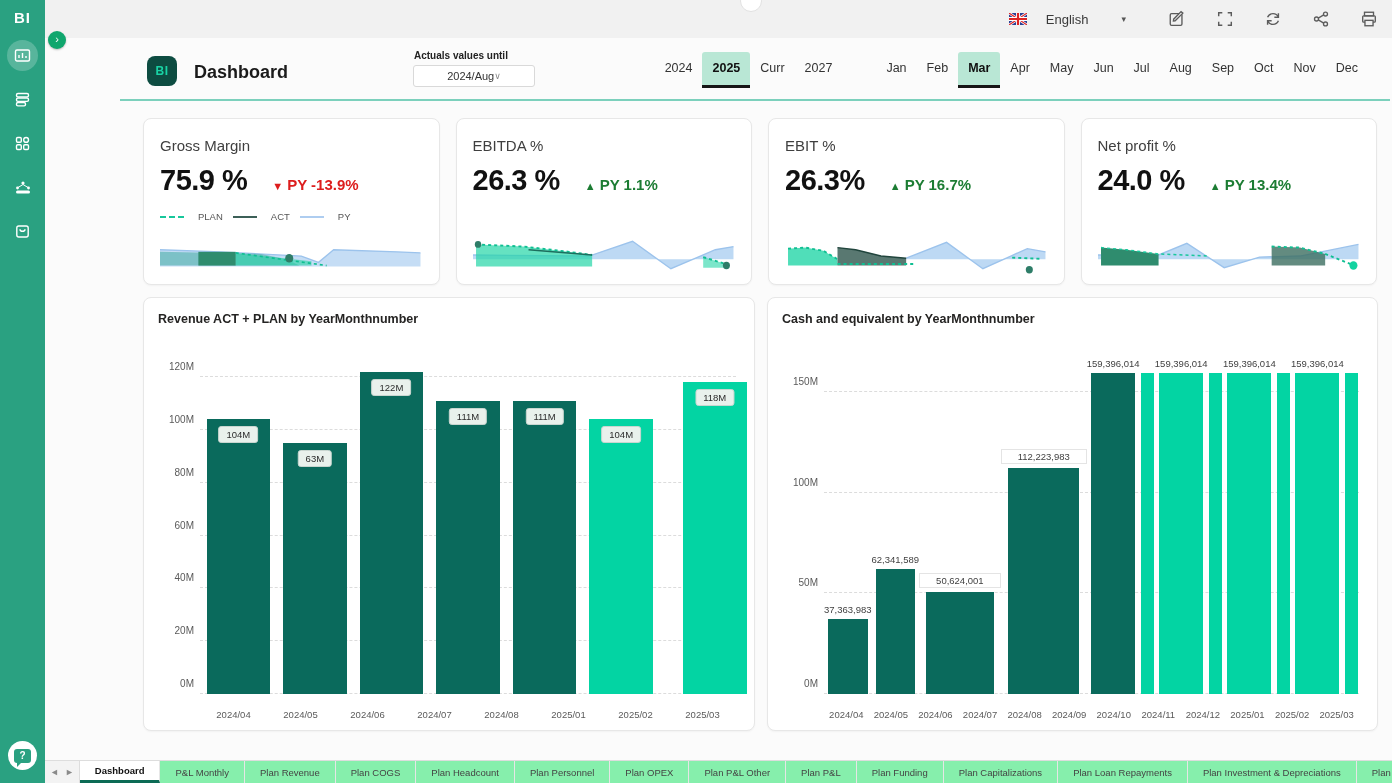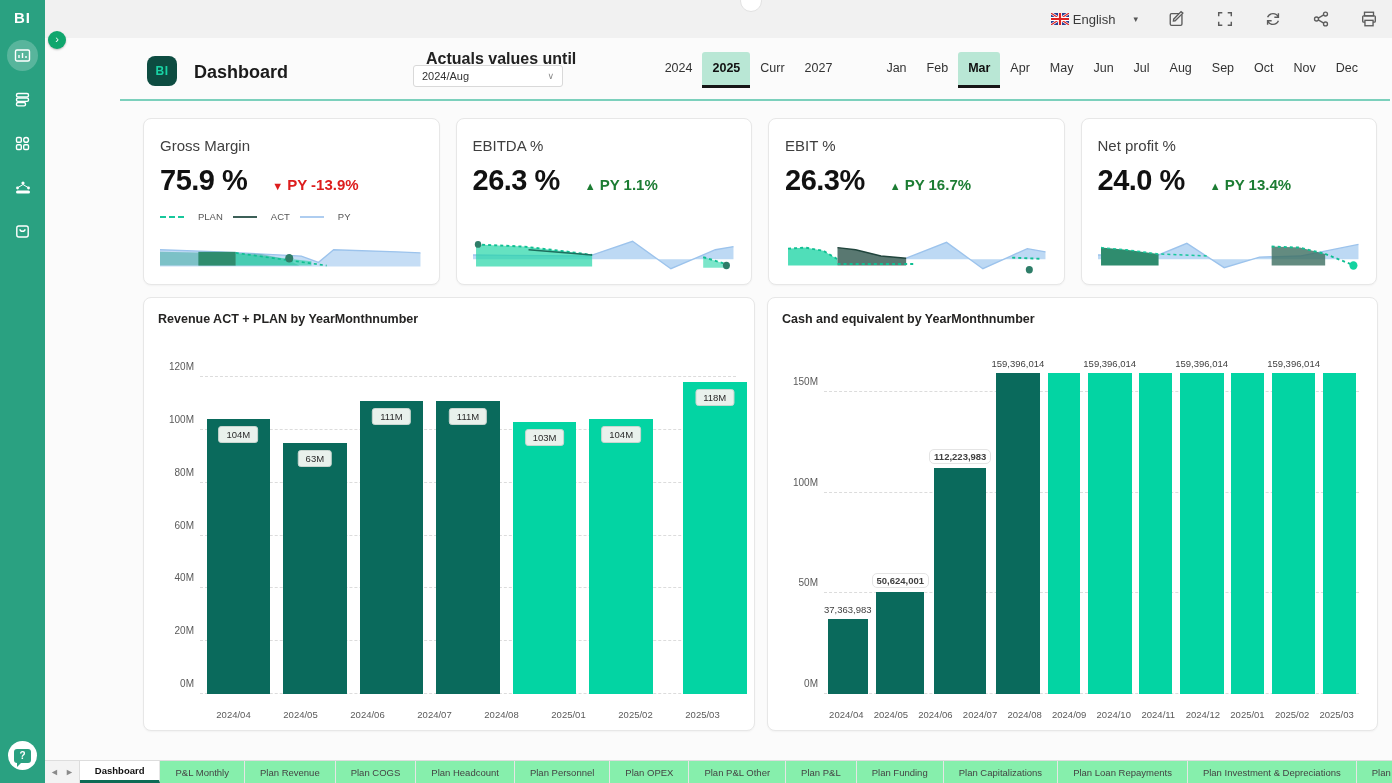--- a/index.html
+++ b/index.html
@@ -15,32 +15,32 @@
   .sb-item.active { background:rgba(255,255,255,.22); }
   .sb-item svg { display:block; }
   .sb-help { position:absolute; left:8px; bottom:13px; width:29px; height:29px; border-radius:50%; background:#fff; display:flex; align-items:center; justify-content:center; cursor:pointer; }
   .sb-help .bub { width:17px; height:14px; background:#2aa181; border-radius:3px; color:#fff; font-size:10px; font-weight:bold; text-align:center; line-height:14px; position:relative; }
   .sb-help .bub:after { content:""; position:absolute; left:3px; bottom:-4px; border:4px solid transparent; border-top-color:#2aa181; border-left-color:#2aa181; }
 
   .expand-btn { position:absolute; left:48px; top:31px; width:18px; height:18px; border-radius:50%; background:#0fa66d; color:#fff; font-size:11px; line-height:17px; text-align:center; z-index:31; cursor:pointer; box-shadow:0 1px 2px rgba(0,0,0,.25); }
 
   
   .topbar { position:absolute; left:45px; top:0; right:0; height:38px; background:#f1f1f1; display:flex; align-items:center; justify-content:flex-end; padding-right:14px; gap:0; z-index:20; }
-  .lang { display:flex; align-items:center; gap:4px; margin-right:30px; cursor:pointer; color:#3a3a3a; font-size:13px; }
+  .lang { display:flex; align-items:center; gap:19px; margin-right:42px; cursor:pointer; color:#3a3a3a; font-size:13px; }
   .lang .caret { font-size:9px; color:#555; margin-left:14px; }
   .tb-icons { display:flex; align-items:center; gap:30px; }
   .tb-ic { width:18px; height:18px; color:#5c5c5c; cursor:pointer; }
   .tb-ic svg { width:18px; height:18px; display:block; }
   .top-notch { position:absolute; left:740px; top:-10px; width:22px; height:22px; border-radius:50%; background:#fff; border:1px solid #e2e2e2; z-index:21; }
 
   
   .hdr-tile { position:absolute; left:147px; top:56px; width:30px; height:30px; border-radius:8px; background:#0d4c41; color:#19d3a5; font-size:12px; font-weight:bold; text-align:center; line-height:30px; letter-spacing:.5px; }
   .hdr-title { position:absolute; left:194px; top:62px; font-size:18px; font-weight:bold; color:#1b1b1b; }
-  .actuals-label { position:absolute; left:414px; top:50px; font-size:16px; font-weight:bold; color:#222;margin-left:12px; }
-  .actuals-select { position:absolute; left:413px; top:65px; width:150px; height:22px; background:#fff; border:1px solid #d9d9d9; border-radius:3px; font-size:11px; color:#333; display:flex; align-items:center; justify-content:space-between; padding:0 8px; cursor:pointer; }
+  .actuals-label { position:absolute; left:414px; top:50px; font-size:10px; font-weight:bold; color:#222; }
+  .actuals-select { position:absolute; left:413px; top:65px; width:122px; height:22px; background:#fff; border:1px solid #d9d9d9; border-radius:3px; font-size:11px; color:#333; display:flex; align-items:center; justify-content:center; padding:0 8px; cursor:pointer; }
   .actuals-select .caret { color:#888; font-size:9px; }
 
   .filters { position:absolute; right:24px; top:52px; display:flex; align-items:flex-end; }
   .fgroup { display:flex; align-items:flex-end; }
   .fgroup.months { margin-left:34px; }
   .fitem { font-size:12.5px; color:#333; padding:9px 10px 10px; border-bottom:3px solid transparent; border-radius:3px 3px 0 0; cursor:pointer; white-space:nowrap; }
   .fitem.sel { background:#b9e7d5; font-weight:bold; color:#111; border-bottom:3px solid #161616; }
 
   .hdr-divider { position:absolute; left:120px; top:99px; right:2px; height:2px; background:#7bd0bc; }
 
@@ -63,21 +63,21 @@
   #chart1 { left:767px; top:297px; width:611px; height:434px; }
   .chart-title { position:absolute; left:14px; top:14px; font-size:12.5px; font-weight:bold; color:#252423; }
   .plot { position:absolute; left:56px; right:18px; top:50px; bottom:36px; }
   .gridline { position:absolute; left:0; right:0; height:0; border-top:1px dashed #dcdcdc; }
   .ylab { position:absolute; left:-48px; width:42px; text-align:right; font-size:10px; color:#5a5a5a; transform:translateY(-50%); }
   .bars { position:absolute; left:0; right:0; top:0; bottom:0; display:flex; align-items:flex-end; }
   .slot { flex:1; height:100%; display:flex; flex-direction:column; justify-content:flex-end; align-items:center; position:relative; }
   .bar { width:83%; border-radius:0; position:relative; cursor:pointer; }
   .bar-label-in { position:absolute; top:7px; left:50%; transform:translateX(-50%); background:#e9f1ec; border:1px solid #c9d6d0; border-radius:3px; font-size:9.5px; color:#2b2b2b; padding:2px 7px; white-space:nowrap; }
   .bar-label-up { font-size:9.5px; color:#3f3f3f; margin-bottom:4px; white-space:nowrap; }
-  .bar-label-up.pill { background:#fff; border:1px solid #e4e4e4; border-radius:5px; padding:1px 4px;font-weight:bold; }
+  .bar-label-up.pill { background:#fff; border:1px solid #e4e4e4; border-radius:0; padding:1px 16px; }
   .xaxis { position:absolute; left:56px; right:18px; bottom:10px; display:flex; }
   .xlab { flex:1; text-align:center; font-size:9.5px; color:#5a5a5a; white-space:nowrap; }
 
   
   .footer { position:absolute; left:45px; right:0; bottom:0; height:23px; background:#fff; border-top:1px solid #ddd; display:flex; align-items:stretch; z-index:25; }
   .tab-arrows { display:flex; align-items:center; background:#f3f3f3; border-right:1px solid #ddd; padding:0 5px; gap:6px; color:#8a8a8a; font-size:9px; }
   .tab-arrow { cursor:pointer; }
   .tab-strip { display:flex; align-items:stretch; overflow:hidden; flex:1; }
   .tab { display:flex; align-items:center; padding:0 15px; font-size:9.5px; color:#444; background:#86efac; border-right:1px solid #e6e6e6; white-space:nowrap; cursor:pointer; }
   .tab.active { background:#fff; font-weight:bold; color:#111; border-bottom:3px solid #0c6b55; }
@@ -346,32 +346,32 @@
           <div class="bar" style="height: 79.3893%; background: rgb(10, 106, 92);">
             <div class="bar-label-in">104M</div>
           </div>
         </div>
         <div class="slot">
           <div class="bar" style="height: 72.5191%; background: rgb(10, 106, 92);">
             <div class="bar-label-in">63M</div>
           </div>
         </div>
         <div class="slot">
+          <div class="bar" style="height: 93.1298%; background: rgb(10, 106, 92);">
+            <div class="bar-label-in">122M</div>
+          </div>
+        </div>
+        <div class="slot">
           <div class="bar" style="height: 84.7328%; background: rgb(10, 106, 92);">
             <div class="bar-label-in">111M</div>
           </div>
         </div>
         <div class="slot">
           <div class="bar" style="height: 84.7328%; background: rgb(10, 106, 92);">
             <div class="bar-label-in">111M</div>
-          </div>
-        </div>
-        <div class="slot">
-          <div class="bar" style="height: 78.626%; background: rgb(3, 212, 163);">
-            <div class="bar-label-in">103M</div>
           </div>
         </div>
         <div class="slot">
           <div class="bar" style="height: 79.3893%; background: rgb(3, 212, 163);">
             <div class="bar-label-in">104M</div>
           </div>
         </div>
         <div class="slot">
           <div class="bar" style="height: 90.0763%; background: rgb(3, 212, 163); margin-left: 34px;">
             <div class="bar-label-in">118M</div>
@@ -398,20 +398,24 @@
       <div class="gridline" style="bottom: 29.0698%;"></div>
       <div class="ylab" style="bottom: calc(29.0698% + 0px);">50M</div>
       <div class="gridline" style="bottom: 58.1395%;"></div>
       <div class="ylab" style="bottom: calc(58.1395% + 0px);">100M</div>
       <div class="gridline" style="bottom: 87.2093%;"></div>
       <div class="ylab" style="bottom: calc(87.2093% + 0px);">150M</div>
       <div class="bars">
         <div class="slot">
           <div class="bar-label-up">37,363,983</div>
           <div class="bar" style="height: 21.7232%; background: rgb(10, 106, 92);"></div>
+        </div>
+        <div class="slot">
+          <div class="bar-label-up">62,341,589</div>
+          <div class="bar" style="height: 36.2451%; background: rgb(10, 106, 92);"></div>
         </div>
         <div class="slot">
           <div class="bar-label-up pill">50,624,001</div>
           <div class="bar" style="height: 29.4326%; background: rgb(10, 106, 92);"></div>
         </div>
         <div class="slot">
           <div class="bar-label-up pill">112,223,983</div>
           <div class="bar" style="height: 65.2465%; background: rgb(10, 106, 92);"></div>
         </div>
         <div class="slot">

